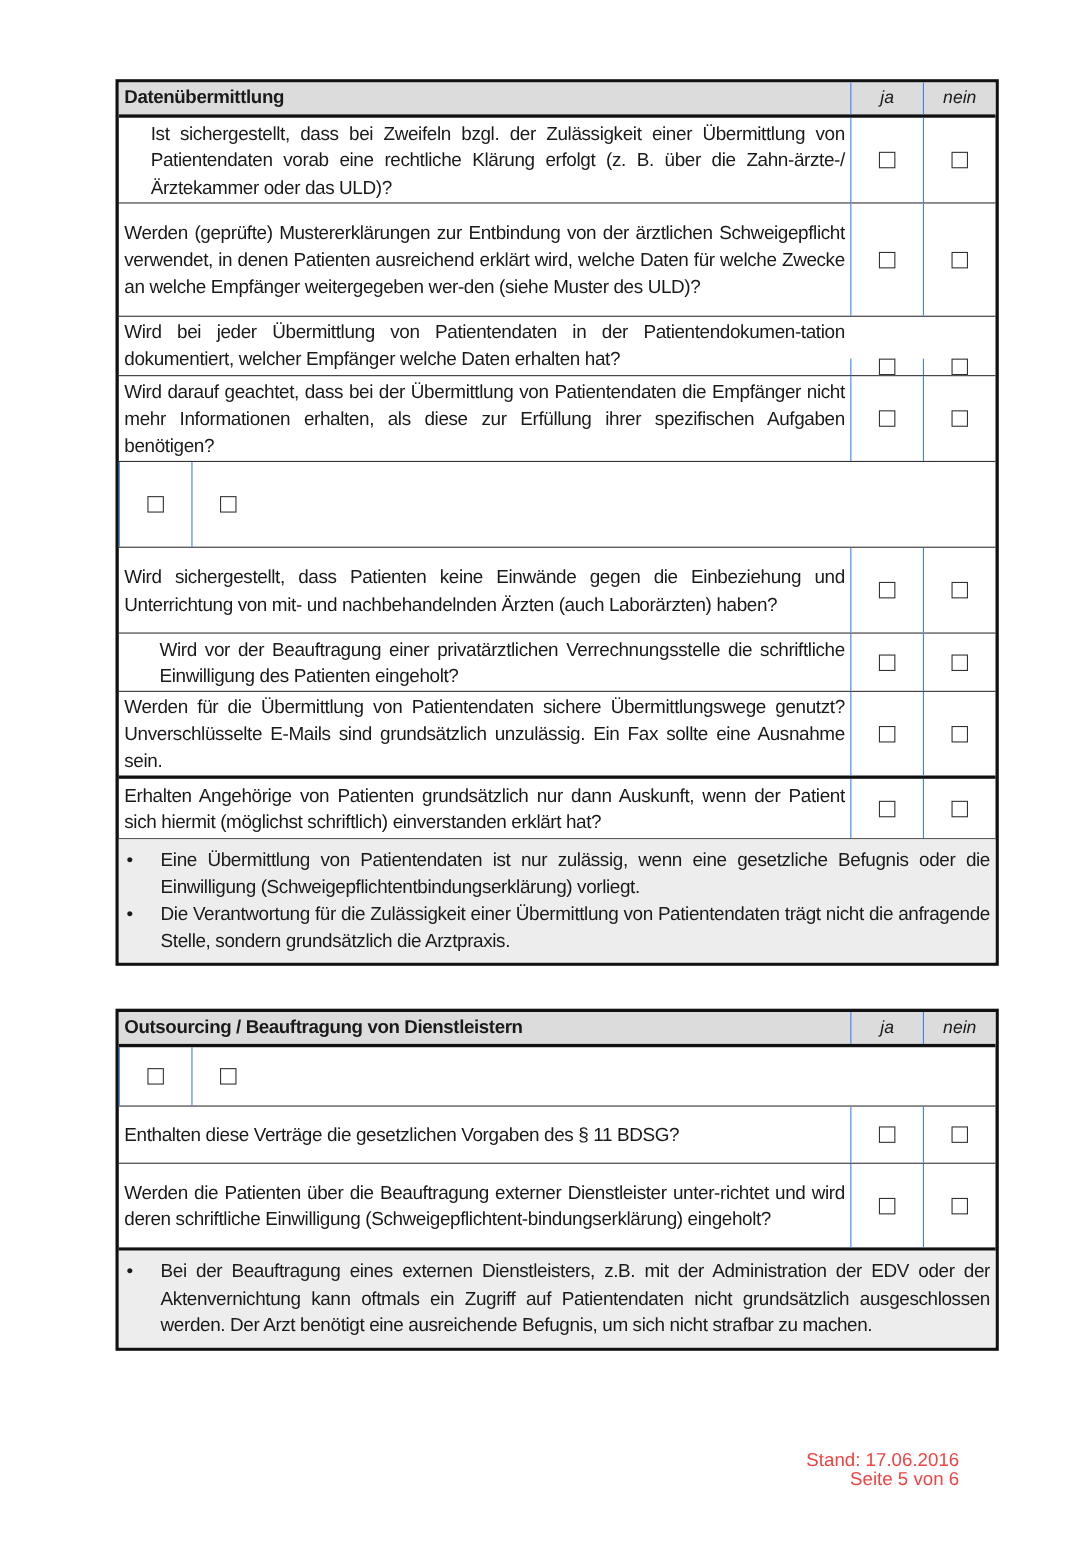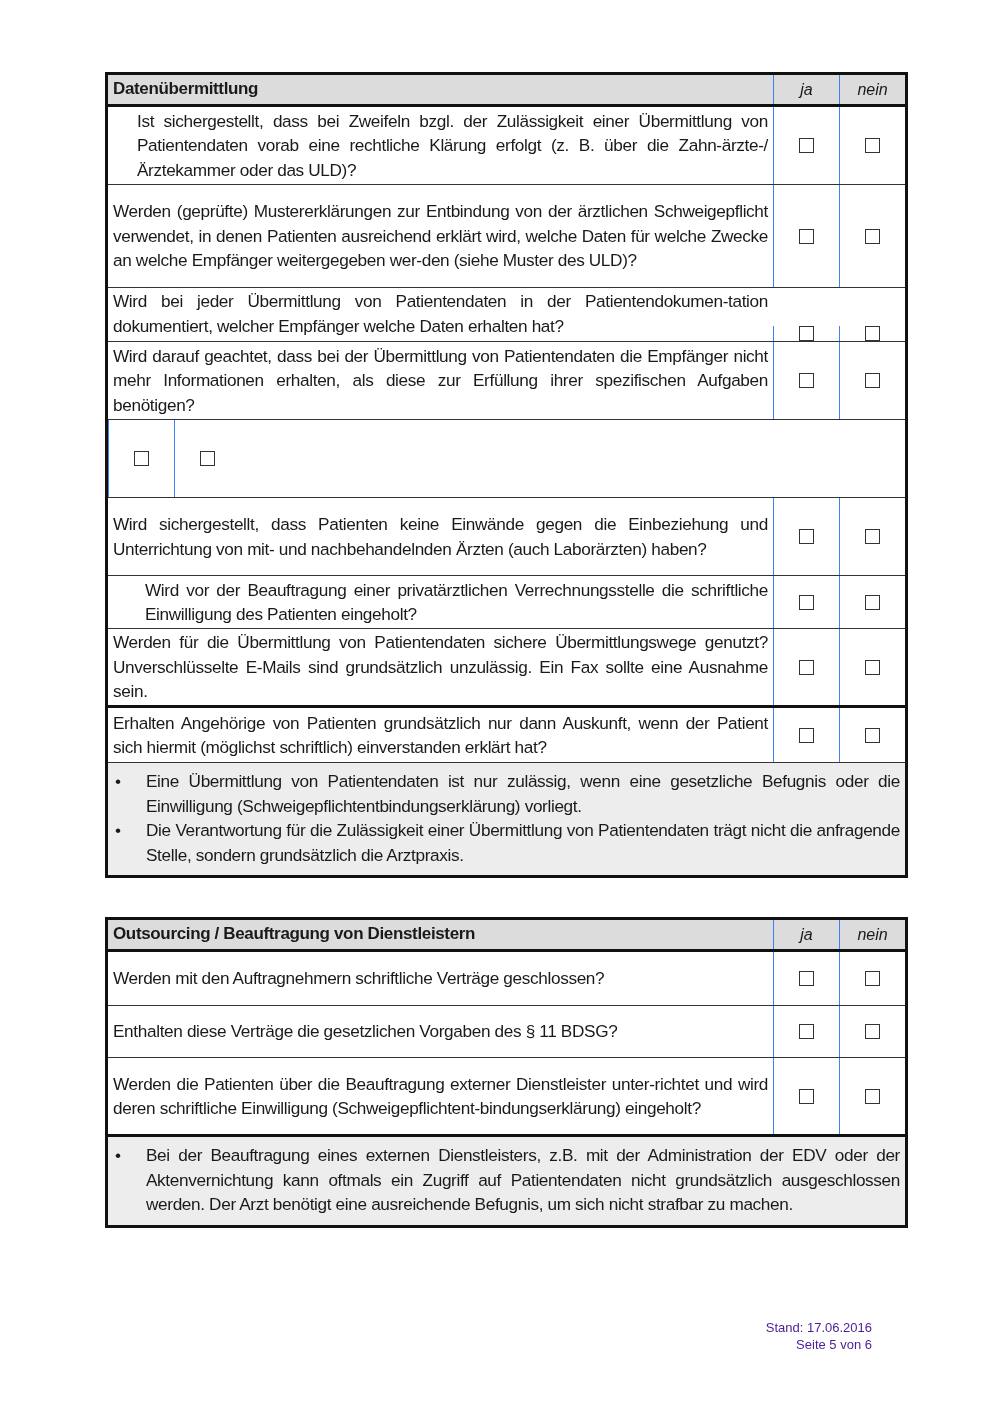--- a/index.html
+++ b/index.html
@@ -12,21 +12,21 @@
   .q span { display: block; width: 100%; }
   .head .q { font-weight: bold; font-size: 17px; padding-top: 0; padding-bottom: 0; }
   .c { width: 66px; border-left: 1px solid #3b82f6; display: flex; align-items: center; justify-content: center; font-size: 16px; box-sizing: border-box; }
   .c2 { width: 66px; }
   .head .c { font-style: italic; font-size: 16px; }
   .box { width: 13px; height: 13px; border: 1px solid #333; background: #fff; display: inline-block; }
   .notes { background: #ededed; padding: 6px 5px 8px 5px; font-size: 17.2px; line-height: 24.5px; letter-spacing: -0.35px; }
   .note { display: flex; text-align: justify; text-align-last: left; }
   .bullet { width: 33px; flex: none; padding-left: 2px; box-sizing: border-box; }
   .note-text { flex: 1; }
-  .footer { position: absolute; right: 118px; top: 1319px; text-align: right; font-size: 13px; line-height: 17px; color: #4c1d95; font-family: "Liberation Sans", sans-serif; }
+  .footer { position: absolute; right: 118px; top: 1319px; text-align: right; font-size: 17px; line-height: 17px; color: #ef4444; font-family: "Liberation Sans", sans-serif; }
 </style>
 </head>
 <body>
 
 <div class="tbl" style="top:72px;">
   <div class="row head">
     <div class="q">
         <span>Datenübermittlung</span>
       </div>
     <div class="c">ja</div>
@@ -142,23 +142,20 @@
 
 <div class="tbl" style="top:917px;">
   <div class="row head">
     <div class="q">
         <span>Outsourcing / Beauftragung von Dienstleistern</span>
       </div>
     <div class="c">ja</div>
     <div class="c c2">nein</div>
   </div>
   <div class="row" style="height:54px;">
-    <div class="q">
-        <span>Werden mit den Auftragnehmern schriftliche Verträge geschlossen?</span>
-      </div>
     <div class="c">
         <span class="box"></span>
       </div>
     <div class="c c2">
         <span class="box"></span>
       </div>
   </div>
   <div class="row" style="height:52px;">
     <div class="q">
         <span>Enthalten diese Verträge die gesetzlichen Vorgaben des § 11 BDSG?</span>

